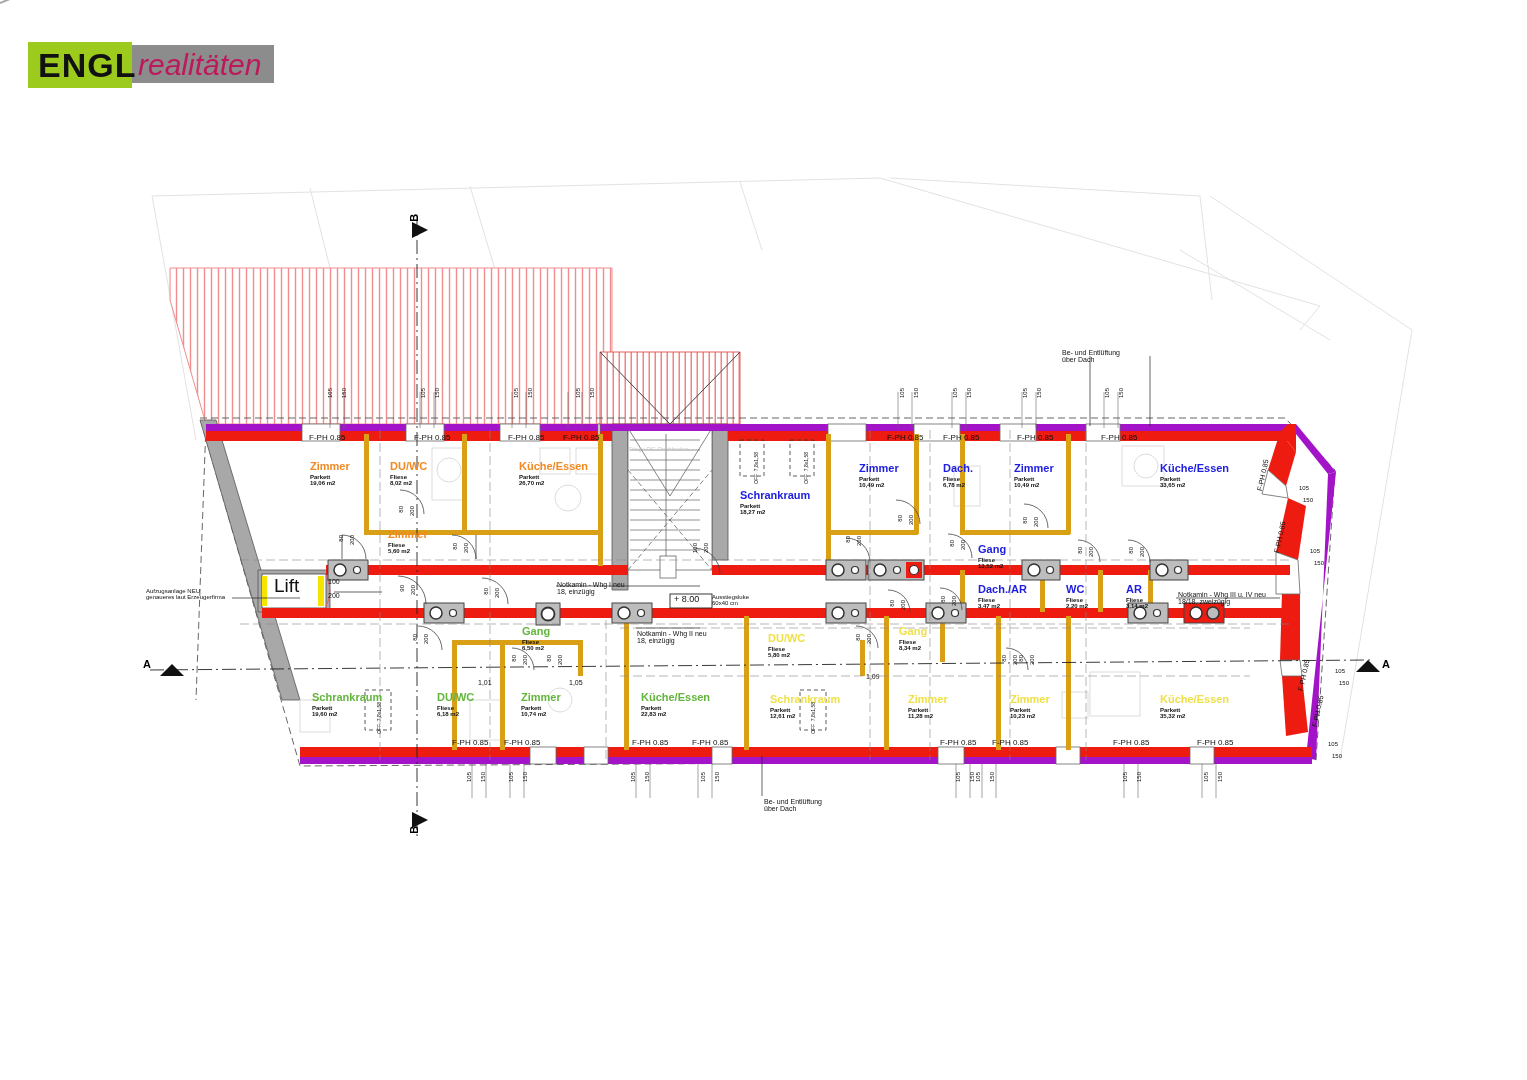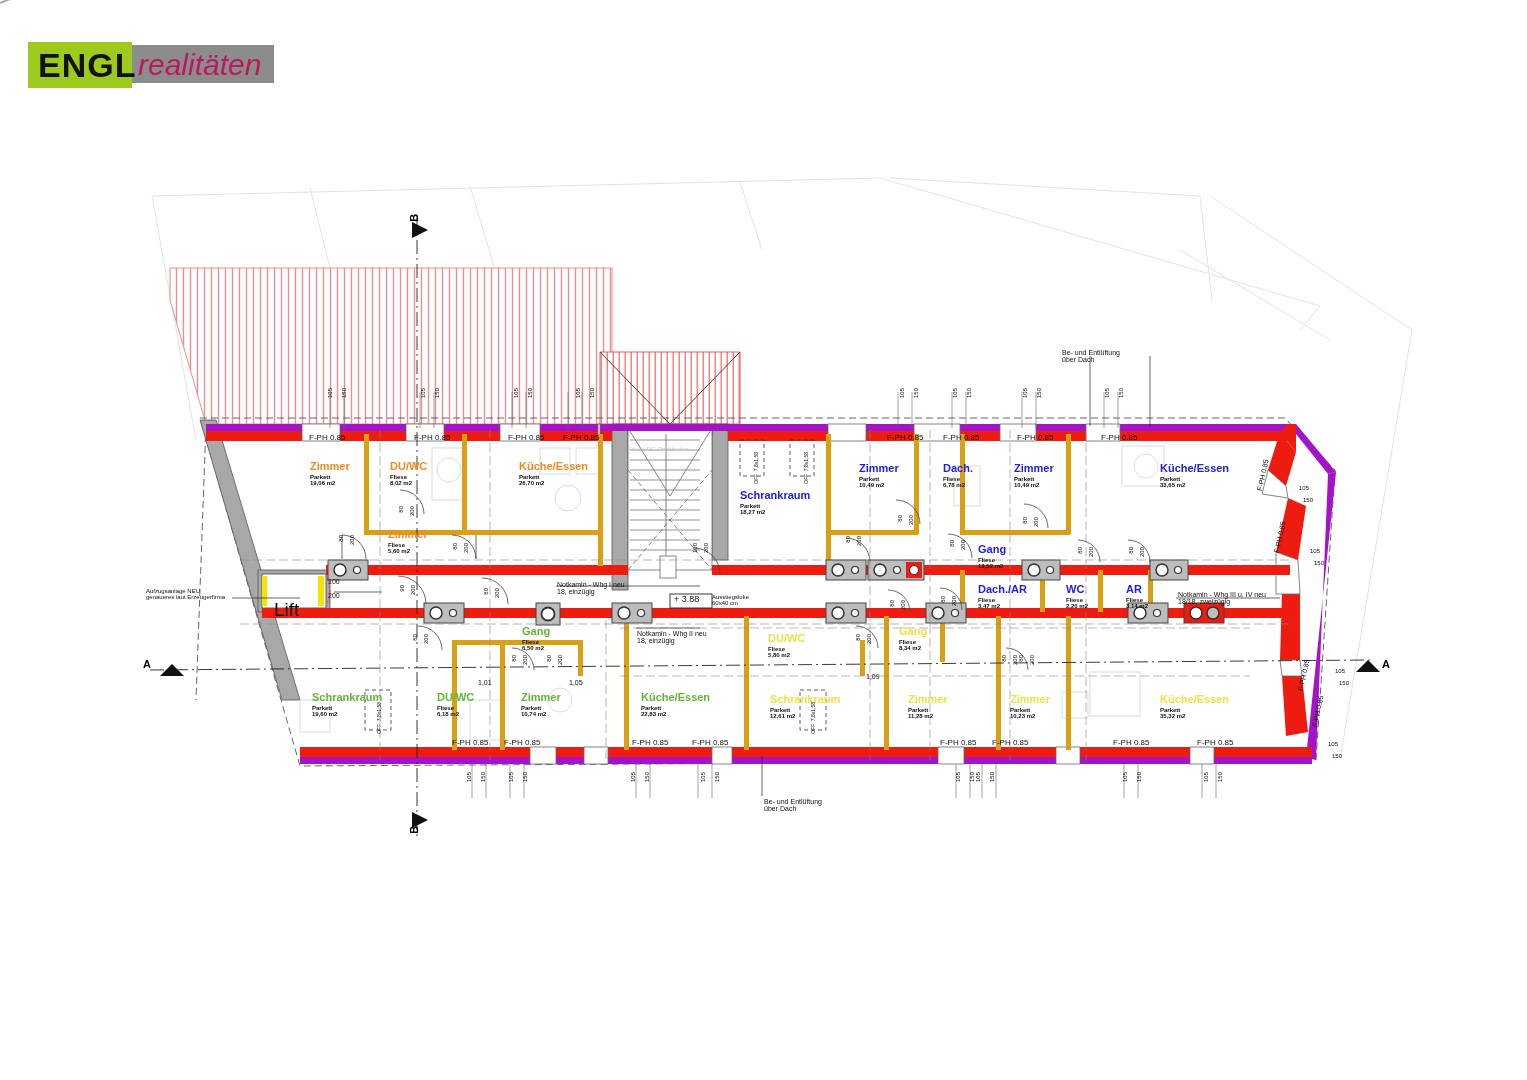--- a/index.html
+++ b/index.html
@@ -573,18 +573,18 @@
     <div class="tx note" style="left: 1062px; top: 349px;">Be- und Entlüftung<br>über Dach</div>
     <div class="tx note" style="left: 764px; top: 798px;">Be- und Entlüftung<br>über Dach</div>
     <div class="tx note" style="left: 557px; top: 581px;">Notkamin - Whg I neu<br>18, einzügig</div>
     <div class="tx note" style="left: 637px; top: 630px;">Notkamin - Whg II neu<br>18, einzügig</div>
     <div class="tx note" style="left: 1178px; top: 591px;">Notkamin - Whg III u. IV neu<br>18/18, zweizügig</div>
     <div class="tx note2" style="left: 712px; top: 594px;">Ausstiegsluke<br>60x40 cm</div>
     <div class="tx sect" style="left: 411px; top: 212px; transform: rotate(-90deg);">B</div>
     <div class="tx sect" style="left: 411px; top: 824px; transform: rotate(-90deg);">B</div>
     <div class="tx sect" style="left: 143px; top: 659px;">A</div>
     <div class="tx sect" style="left: 1382px; top: 659px;">A</div>
-    <div class="tx liftlbl" style="left: 274px; top: 600px;">Lift</div>
+    <div class="tx liftlbl" style="left: 274px; top: 576px;">Lift</div>
     <div class="tx dimh" style="left: 328px; top: 578px;">100</div>
     <div class="tx dimh" style="left: 328px; top: 592px;">200</div>
-    <div class="tx lvl" style="left: 674px; top: 595px;">+ 3.88</div>
+    <div class="tx lvl" style="left: 674px; top: 595px;">+ 8.00</div>
     <div class="tx note2" style="left: 628px; top: 446px; color: rgb(201, 201, 201); font-size: 6px;">Stiege DG-Dachboden</div>
   </div>
 
 </body></html>

